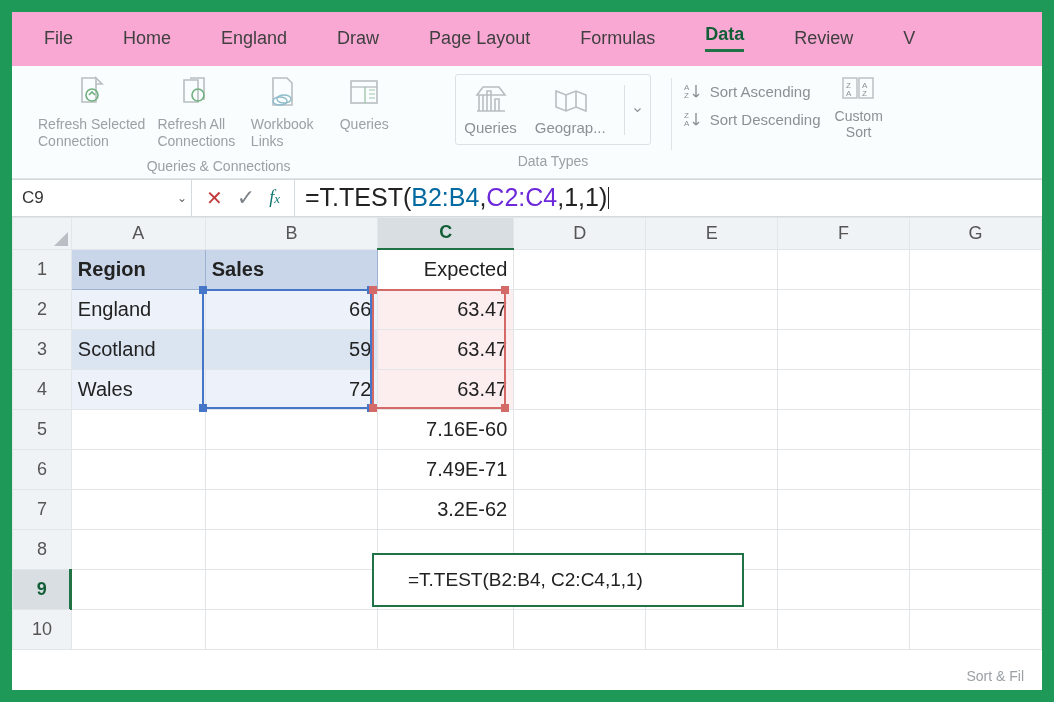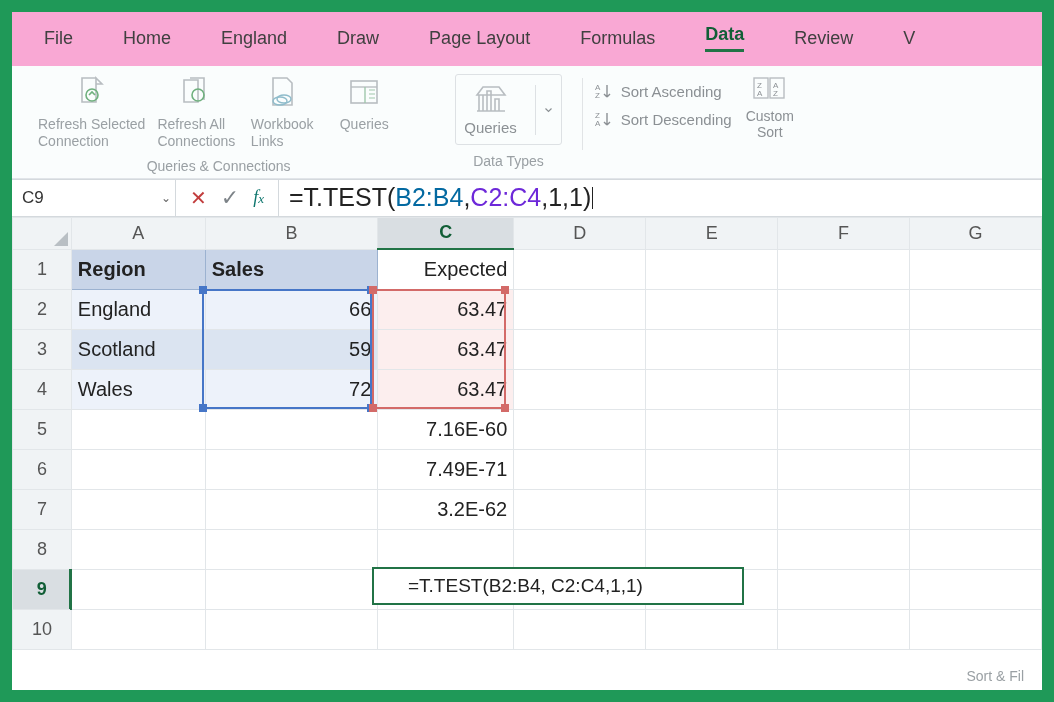--- a/index.html
+++ b/index.html
@@ -136,21 +136,21 @@
   
   .formula-row {
     display:flex;
     align-items:center;
     border-top:1px solid #d4d9dd;
     border-bottom:1px solid #d4d9dd;
     height:38px;
     background:#fff;
   }
   .name-box {
-    width:164px;
+    width:180px;
     height:100%;
     border-right:1px solid #d4d9dd;
     display:flex;
     align-items:center;
     justify-content:space-between;
     padding:0 4px 0 10px;
     font-size:17px;
     color:#333;
   }
   .name-box .chev { color:#666; font-size:12px; }
@@ -361,20 +361,26 @@
 
     <div style="width:40px;"></div>
 
     <div class="ribbon-group">
       <div class="data-types-box">
         <div class="dt-btn">
           <svg width="40" height="32" viewBox="0 0 40 32">
               <path d="M6 28h28 M8 28V12h4v16 M16 28V8h4v20 M24 28V16h4v12 M6 12l28 0 -6-8H12z" fill="none" stroke="#b8bdc1" stroke-width="1.6"></path>
             </svg>
           <span>Queries</span>
+        </div>
+        <div class="dt-btn">
+          <svg width="40" height="32" viewBox="0 0 40 32">
+              <path d="M6 8l10 4 10-4 10 4v16l-10-4-10 4-10-4z M16 12v16 M26 8v16" fill="none" stroke="#b8bdc1" stroke-width="1.6"></path>
+            </svg>
+          <span>Geograp...</span>
         </div>
         <div class="dt-arrow">
           <svg width="12" height="12" viewBox="0 0 12 12">
               <path d="M2 4l4 4 4-4" fill="none" stroke="#8b9094" stroke-width="1.6"></path>
             </svg>
         </div>
       </div>
       <div class="group-label">Data Types</div>
     </div>
 
@@ -572,20 +578,20 @@
       <div class="handle b" style="right:-5px;bottom:-5px;"></div>
     </div>
 
     <div class="range-red" style="left:360px;top:72px;width:134px;height:120px;">
       <div class="handle r" style="left:-5px;top:-5px;"></div>
       <div class="handle r" style="right:-5px;top:-5px;"></div>
       <div class="handle r" style="left:-5px;bottom:-5px;"></div>
       <div class="handle r" style="right:-5px;bottom:-5px;"></div>
     </div>
 
-    <div class="formula-cell-box" style="left:360px;top:350px;width:372px;height:38px;padding-left:34px;">
+    <div class="formula-cell-box" style="left:360px;top:336px;width:372px;height:54px;padding-left:34px;">
       <span>=T.TEST(B2:B4, C2:C4,1,1)</span>
     </div>
 
     <div class="row9-marker" style="left:57px;top:352px;height:40px;"></div>
   </div>
 
 </div>
 
 </body></html>

